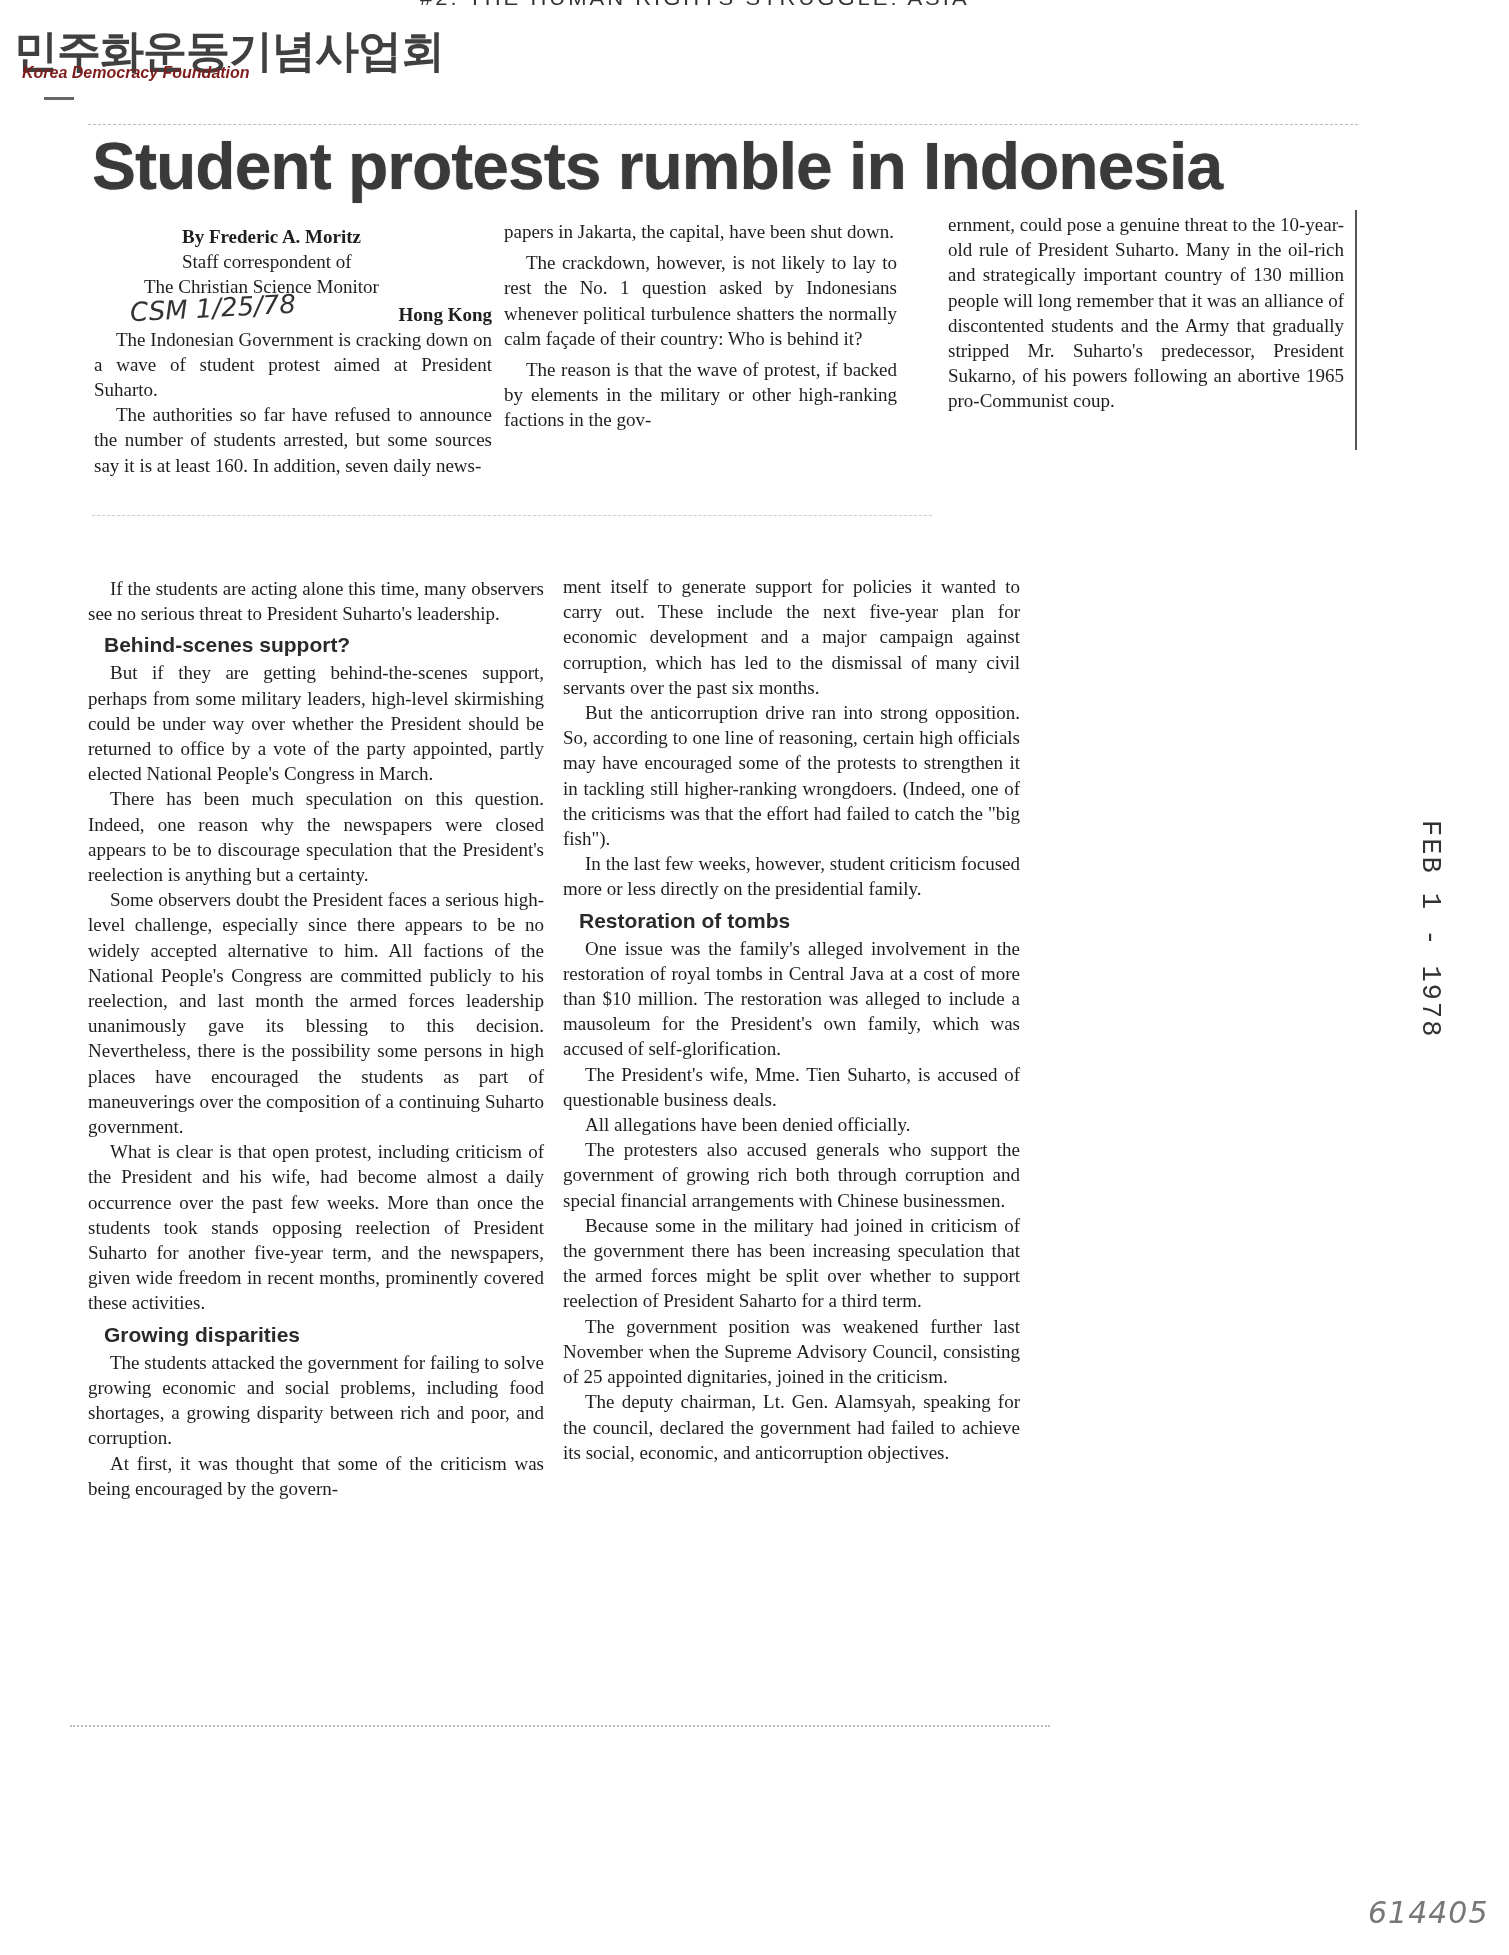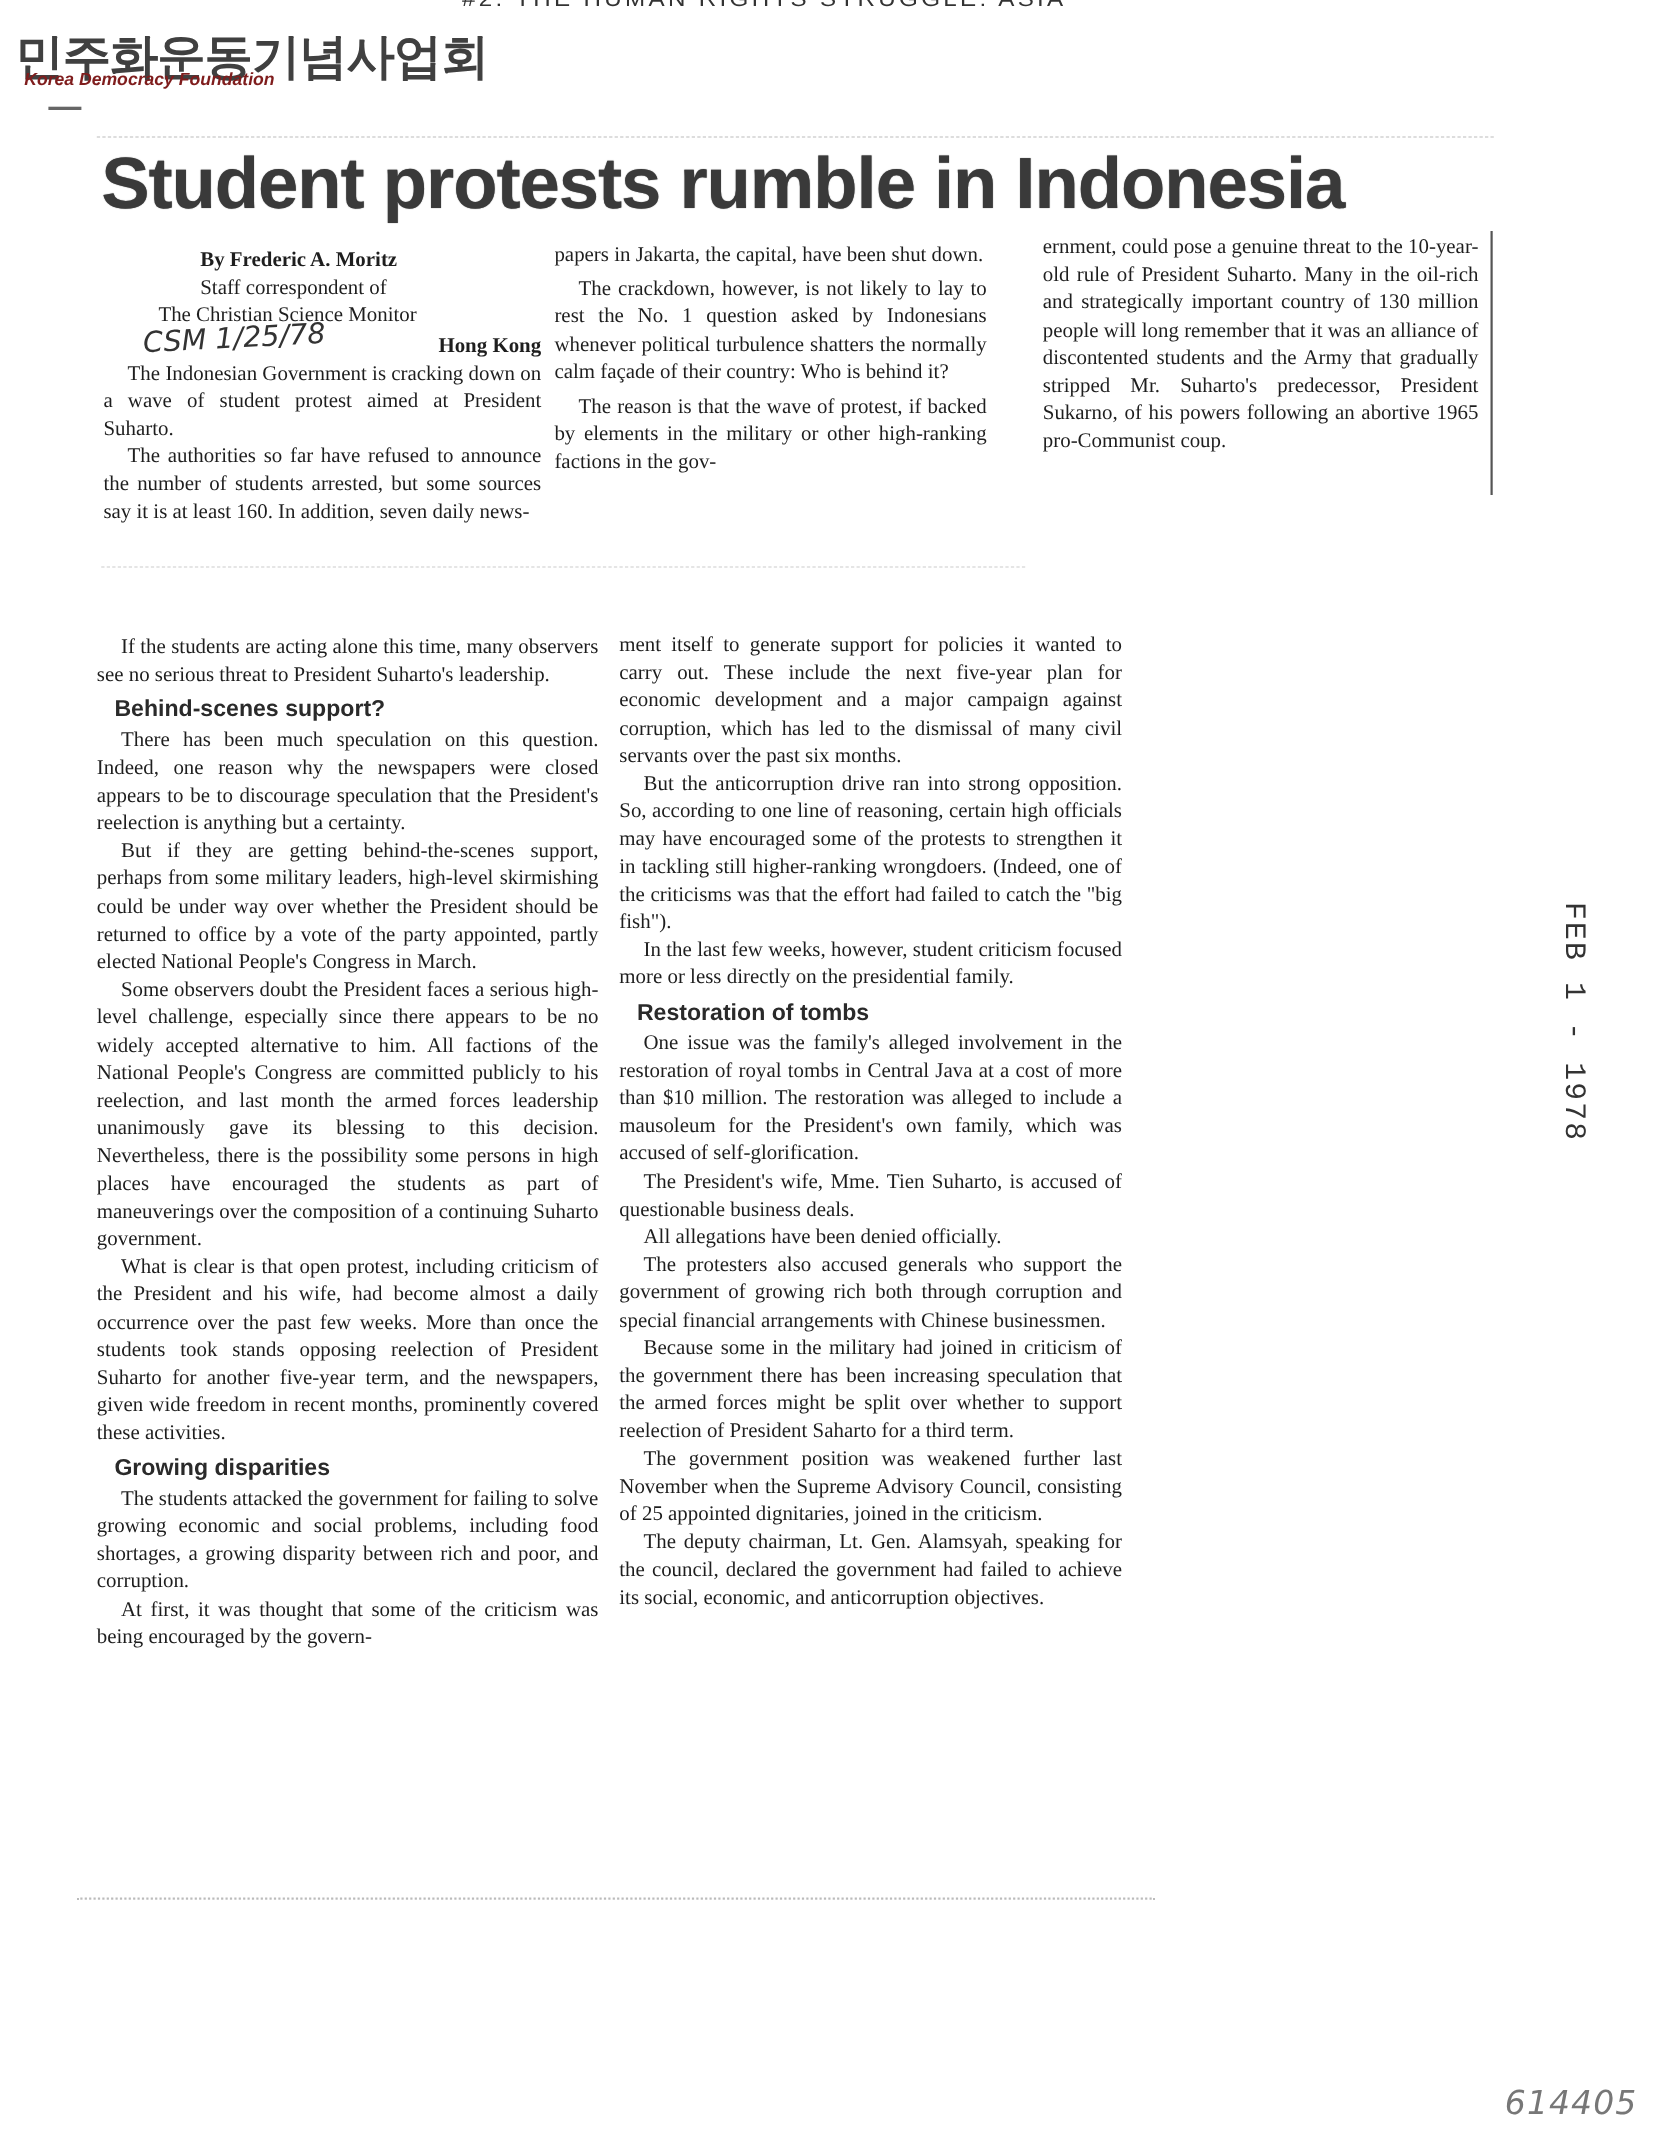--- a/index.html
+++ b/index.html
@@ -93,22 +93,22 @@
 
 <div class="abs col" style="left:948px; top:212px; width:396px;">
   <p class="noindent">ernment, could pose a genuine threat to the 10-year-old rule of President Suharto. Many in the oil-rich and strategically important country of 130 million people will long remember that it was an alliance of discontented students and the Army that gradually stripped Mr. Suharto's predecessor, President Sukarno, of his powers following an abortive 1965 pro-Communist coup.</p>
 </div>
 
 <div class="abs rule-mid"></div>
 
 <div class="abs col" id="lower-left" style="left:88px; top:576px; width:456px;">
     <p>If the students are acting alone this time, many observers see no serious threat to President Suharto's leadership.</p>
     <div class="subhead">Behind-scenes support?</div>
+    <p>But if they are getting behind-the-scenes support, perhaps from some military leaders, high-level skirmishing could be under way over whether the President should be returned to office by a vote of the party appointed, partly elected National People's Congress in March.</p>
     <p>There has been much speculation on this question. Indeed, one reason why the newspapers were closed appears to be to discourage speculation that the President's reelection is anything but a certainty.</p>
-    <p>But if they are getting behind-the-scenes support, perhaps from some military leaders, high-level skirmishing could be under way over whether the President should be returned to office by a vote of the party appointed, partly elected National People's Congress in March.</p>
     <p>Some observers doubt the President faces a serious high-level challenge, especially since there appears to be no widely accepted alternative to him. All factions of the National People's Congress are committed publicly to his reelection, and last month the armed forces leadership unanimously gave its blessing to this decision. Nevertheless, there is the possibility some persons in high places have encouraged the students as part of maneuverings over the composition of a continuing Suharto government.</p>
     <p>What is clear is that open protest, including criticism of the President and his wife, had become almost a daily occurrence over the past few weeks. More than once the students took stands opposing reelection of President Suharto for another five-year term, and the newspapers, given wide freedom in recent months, prominently covered these activities.</p>
     <div class="subhead">Growing disparities</div>
     <p>The students attacked the government for failing to solve growing economic and social problems, including food shortages, a growing disparity between rich and poor, and corruption.</p>
     <p>At first, it was thought that some of the criticism was being encouraged by the govern-</p>
   </div>
 
 <div class="abs col" id="lower-right" style="left:563px; top:574px; width:457px;">
     <p class="noindent">ment itself to generate support for policies it wanted to carry out. These include the next five-year plan for economic development and a major campaign against corruption, which has led to the dismissal of many civil servants over the past six months.</p>
     <p>But the anticorruption drive ran into strong opposition. So, according to one line of reasoning, certain high officials may have encouraged some of the protests to strengthen it in tackling still higher-ranking wrongdoers. (Indeed, one of the criticisms was that the effort had failed to catch the "big fish").</p>

